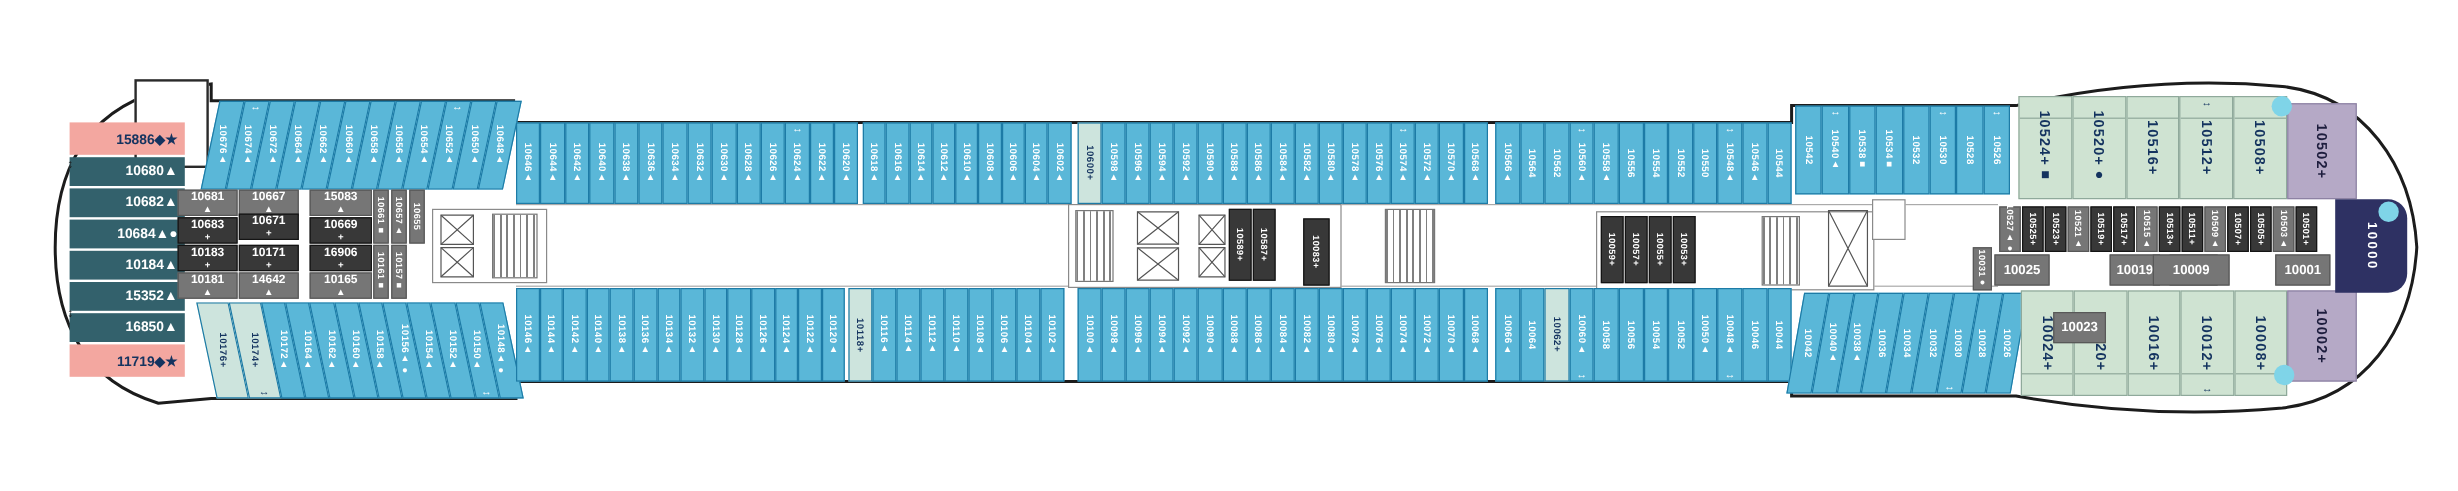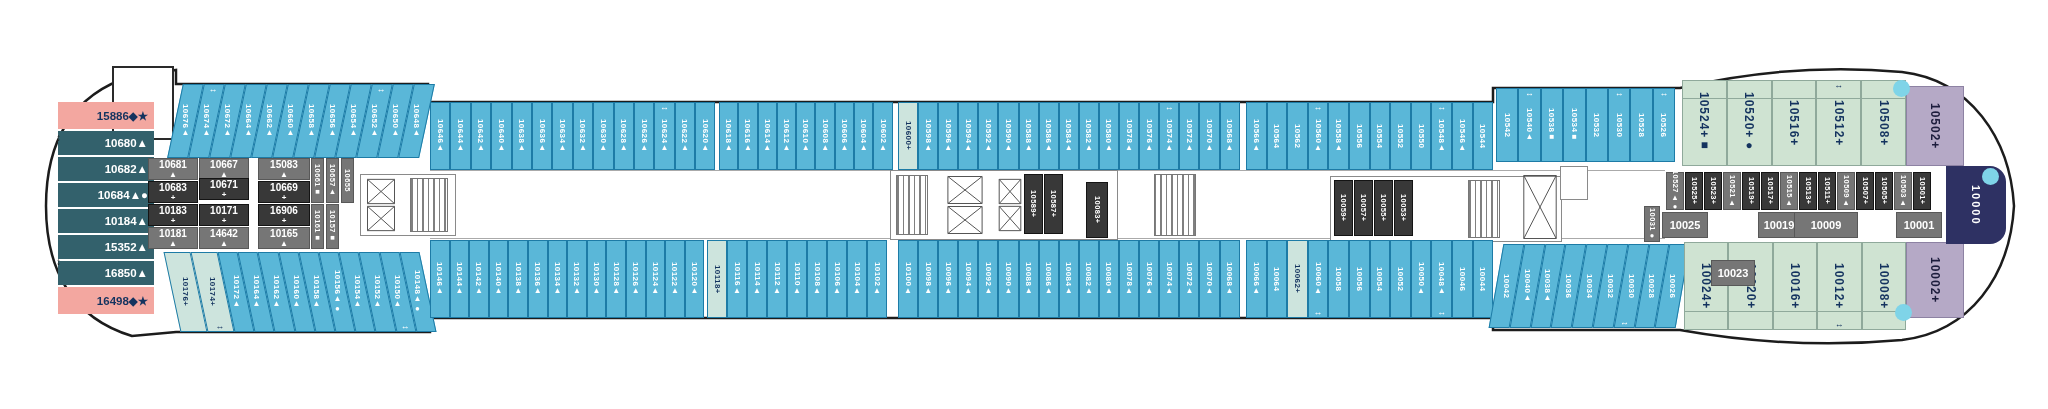--- a/index.html
+++ b/index.html
@@ -58,21 +58,21 @@
 <div class="cline" style="left: 430px; top: 170px; width: 1235px; height: 1px;"></div>
     <div class="cline" style="left: 430px; top: 238px; width: 1235px; height: 1px;"></div>
     <div class="nbox" style="left: 112px; top: 66px; width: 62px; height: 74px;"></div>
     <div class="stern-cab pink" style="left: 58px; top: 102px; width: 96px; height: 27px;">15886◆★</div>
     <div class="stern-cab teal" style="left: 58px; top: 131px; width: 96px; height: 24px;">10680▲</div>
     <div class="stern-cab teal" style="left: 58px; top: 157px; width: 96px; height: 24px;">10682▲</div>
     <div class="stern-cab teal" style="left: 58px; top: 183px; width: 96px; height: 24px;">10684▲●</div>
     <div class="stern-cab teal" style="left: 58px; top: 209px; width: 96px; height: 24px;">10184▲</div>
     <div class="stern-cab teal" style="left: 58px; top: 235px; width: 96px; height: 24px;">15352▲</div>
     <div class="stern-cab teal" style="left: 58px; top: 261px; width: 96px; height: 24px;">16850▲</div>
-    <div class="stern-cab pink" style="left: 58px; top: 287px; width: 96px; height: 27px;">16498◆★</div>
+    <div class="stern-cab pink" style="left: 58px; top: 287px; width: 96px; height: 27px;">11719◆★</div>
     <div class="seg" style="left: 175px; top: 84px; width: 252px; height: 74px; transform: skewX(-12deg);">
       <div class="cab bal" style="width: 21px;">
         <span class="v" style="transform: skewX(12deg);">10676▲</span>
       </div>
       <div class="cab bal" style="width: 21px;">
         <span class="v" style="transform: skewX(12deg);">10674▲</span>
         <span class="arr at">↔</span>
       </div>
       <div class="cab bal" style="width: 21px;">
         <span class="v" style="transform: skewX(12deg);">10672▲</span>

